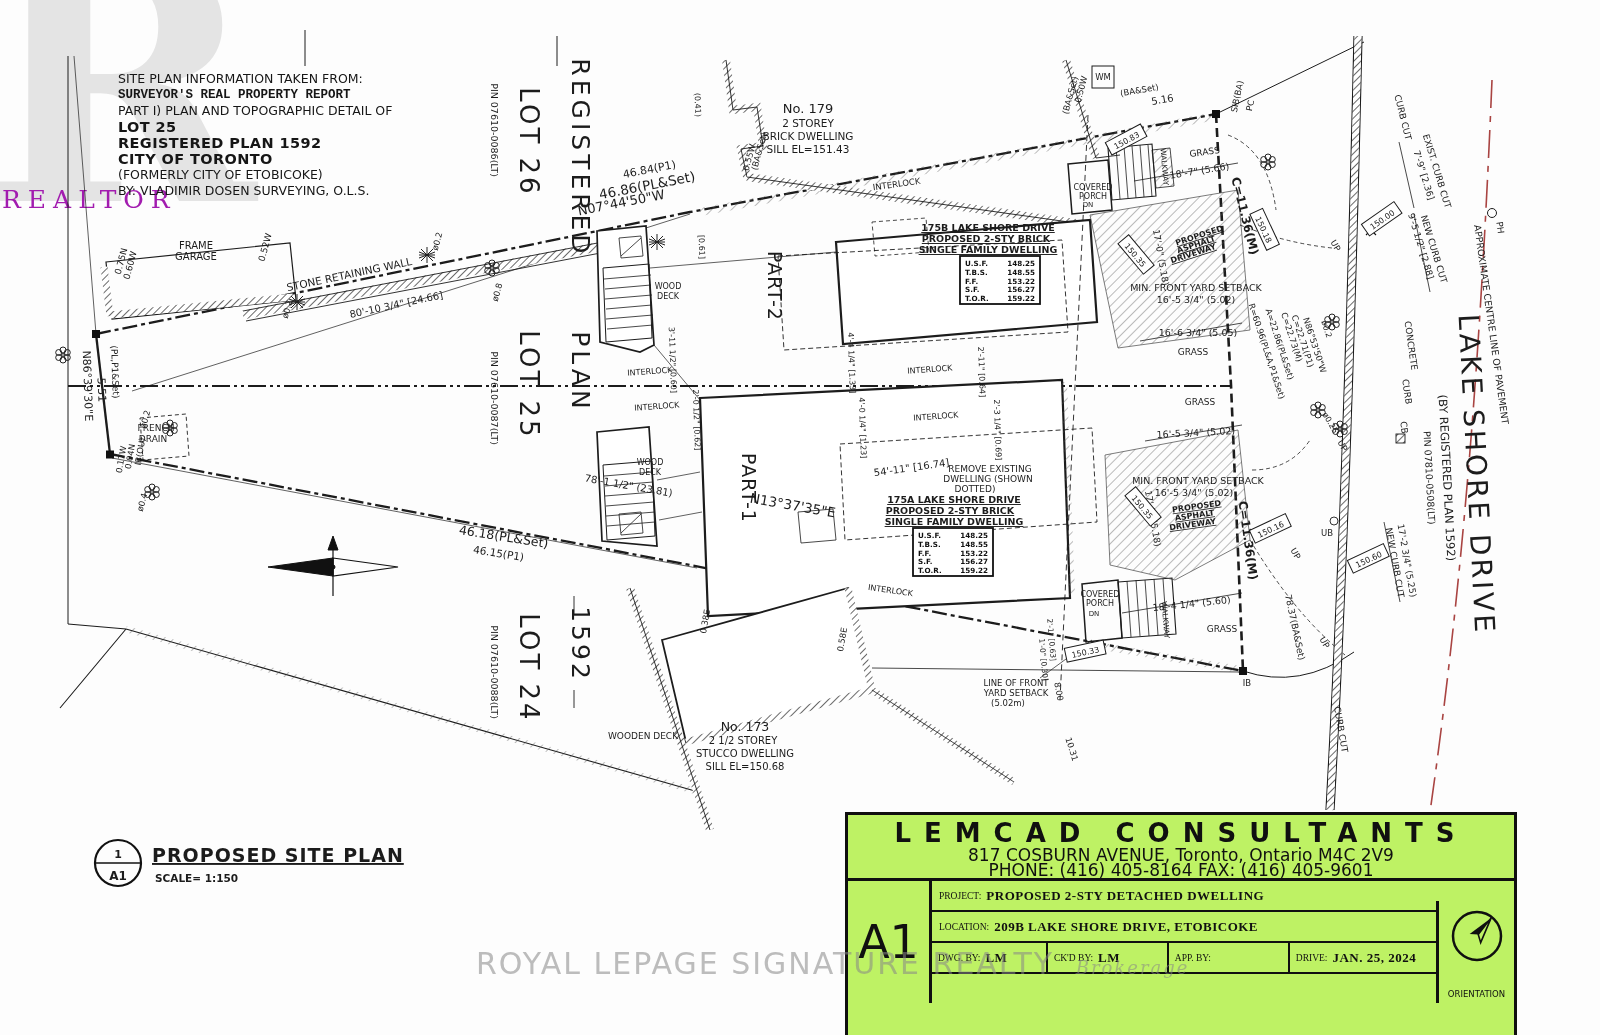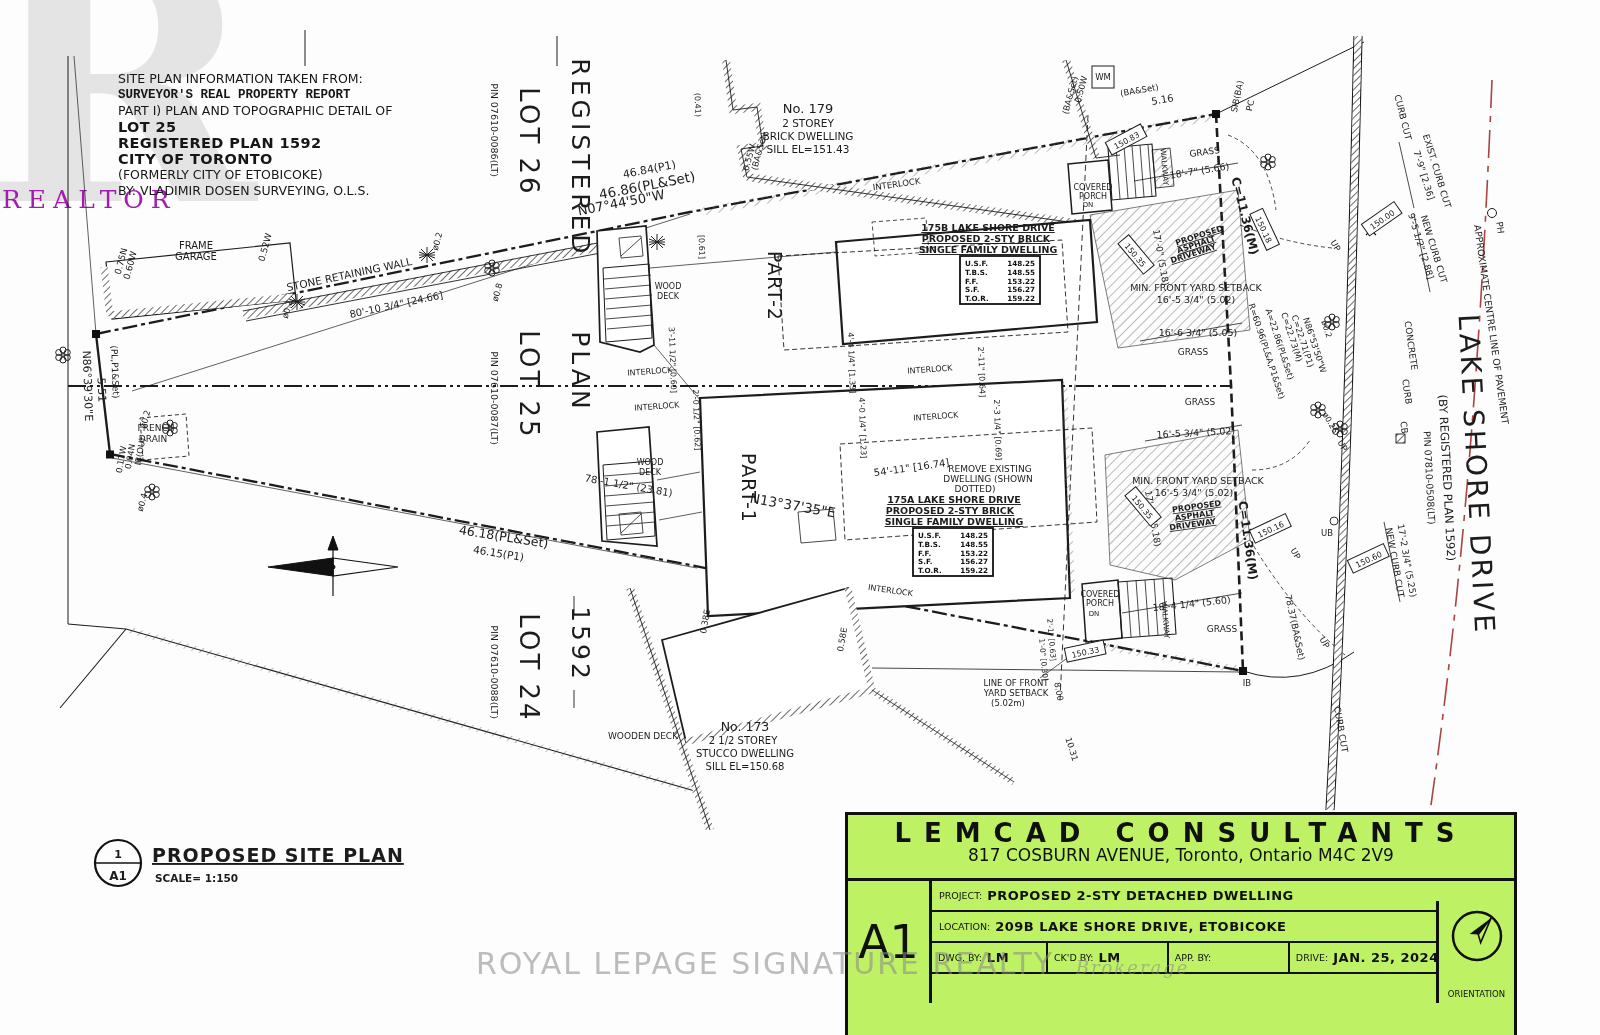--- a/index.html
+++ b/index.html
@@ -15,21 +15,21 @@
   .info .b{font-weight:bold;font-family:Liberation Mono, monospace;}
   .info .lg{font-weight:bold;font-size:14.5px;letter-spacing:.4px;}
   .tb{position:absolute;left:845px;top:812px;width:672px;height:234px;border:3px solid #101010;
       background:#bef264;z-index:2;color:#101010;box-sizing:border-box;}
   .tb-head{height:66px;border-bottom:3px solid #101010;text-align:center;padding-top:3px;box-sizing:border-box;}
   .tb-co{font-size:26px;font-weight:bold;letter-spacing:13px;white-space:nowrap;}
   .tb-addr,.tb-ph{font-size:17px;line-height:15px;white-space:nowrap;}
   .tb-body{display:flex;height:122px;}
   .tb-a1{width:84px;border-right:3px solid #101010;display:flex;align-items:center;justify-content:center;
          font-size:46px;box-sizing:border-box;}
-  .tb-main{flex:1;display:flex;flex-direction:column;min-width:0;}
+  .tb-main{flex:1;display:flex;flex-direction:column;min-width:0;font-family:Liberation Serif, serif;}
   .tb-row{border-bottom:2px solid #101010;display:flex;align-items:center;height:31px;box-sizing:border-box;}
   .tb-row.last{border-bottom:none;}
   .tb-pad{padding:0 7px;}
   .tb-cell{display:flex;align-items:center;height:100%;box-sizing:border-box;border-right:2px solid #101010;padding:12px 6px;min-width:0;}
   .tb-cell.nob{border-right:none;}
   .lab{font-size:9.5px;margin-right:5px;white-space:nowrap;}
   .val{font-size:13px;font-weight:bold;white-space:nowrap;letter-spacing:.5px;}
   .tb-orient{width:78px;border-left:3px solid #101010;display:flex;flex-direction:column;align-items:center;
              justify-content:space-between;padding:7px 0 4px;box-sizing:border-box;margin-top:20px;}
   .olabel{font-size:8.5px;}
@@ -760,20 +760,21 @@
     <div class="lg">REGISTERED PLAN 1592</div>
     <div class="lg">CITY OF TORONTO</div>
     <div>(FORMERLY CITY OF ETOBICOKE)</div>
     <div>BY: VLADIMIR DOSEN SURVEYING, O.L.S.</div>
   </div>
 
   <div class="tb">
     <div class="tb-head">
       <div class="tb-co">LEMCAD CONSULTANTS</div>
       <div class="tb-addr">817 COSBURN AVENUE, Toronto, Ontario M4C 2V9</div>
+      <div class="tb-ph">PHONE: (416) 405-8164    FAX: (416) 405-9601</div>
     </div>
     <div class="tb-body">
       <div class="tb-a1">A1</div>
       <div class="tb-main">
         <div class="tb-row tb-pad">
           <span class="lab">PROJECT:</span>
           <span class="val">PROPOSED 2-STY DETACHED DWELLING</span>
         </div>
         <div class="tb-row tb-pad">
           <span class="lab">LOCATION:</span>

